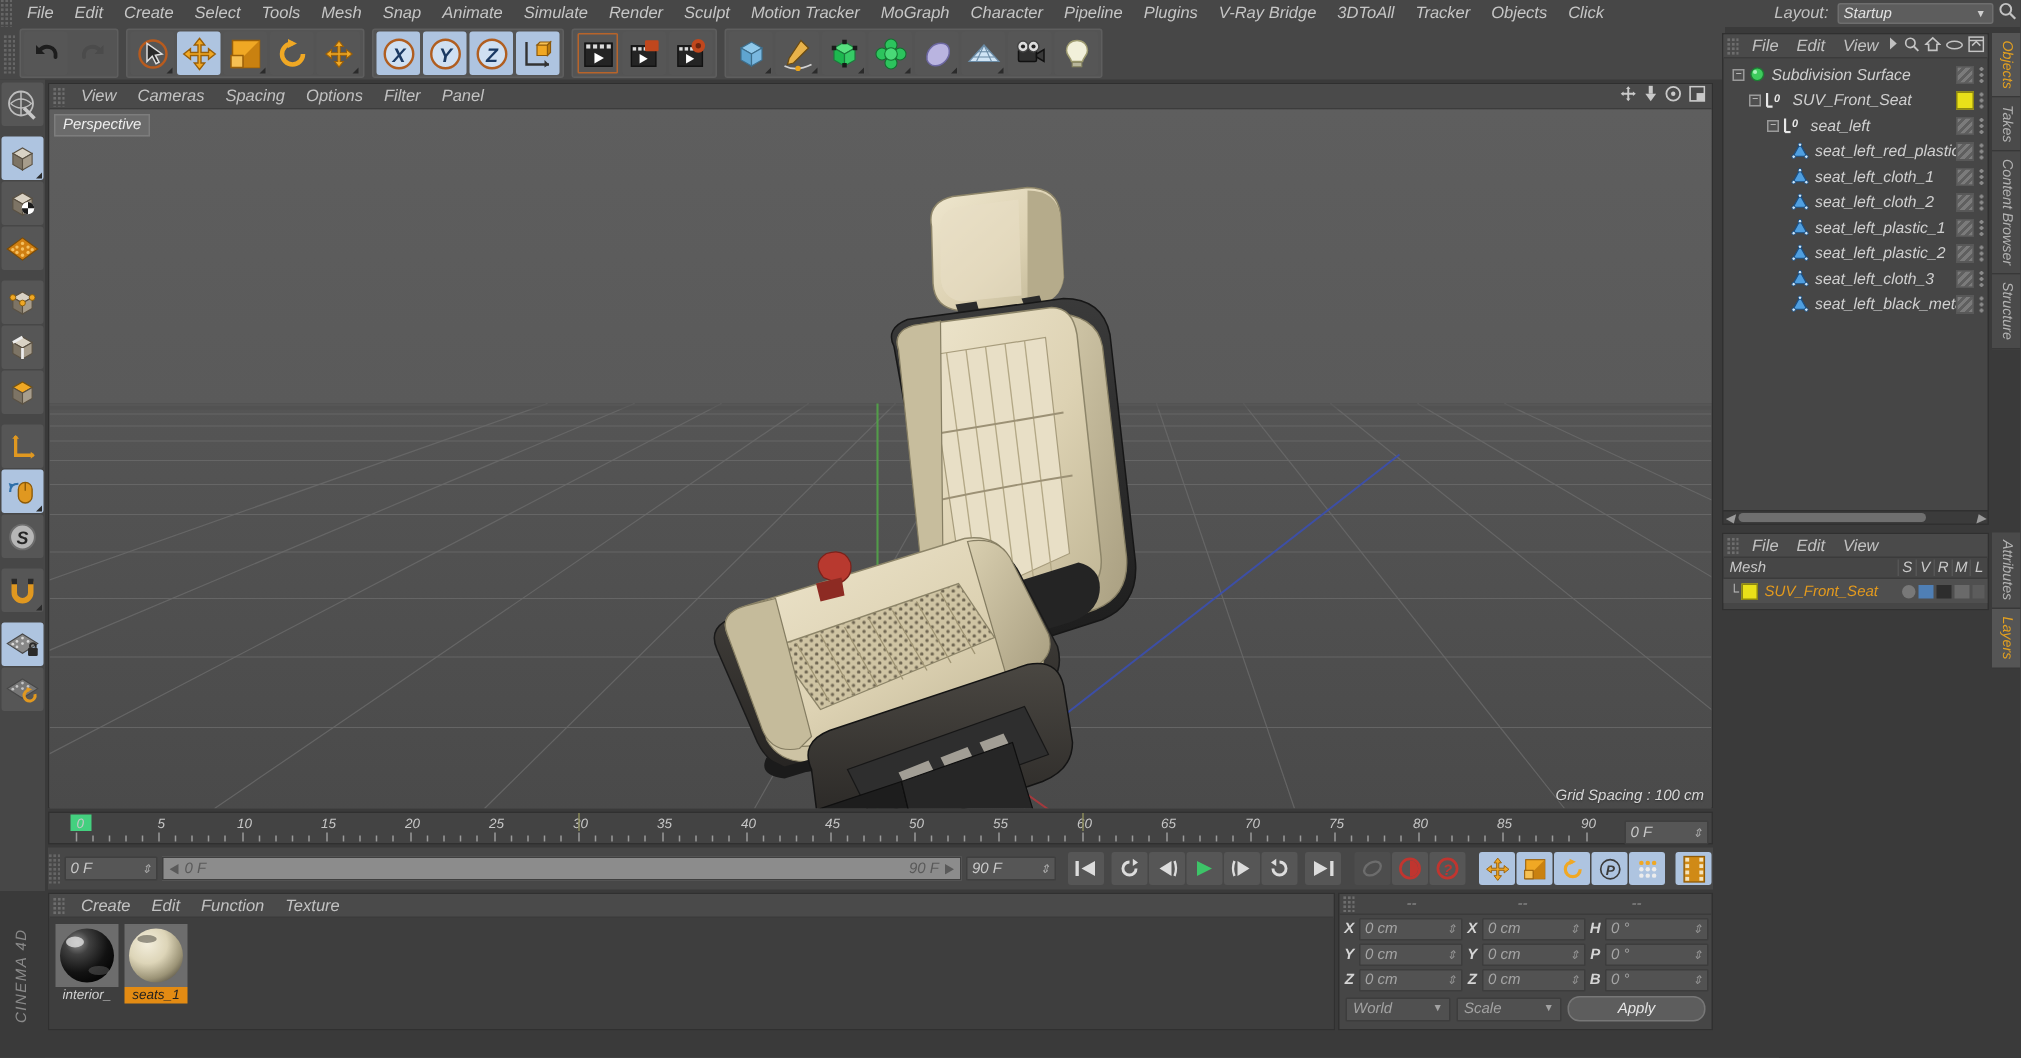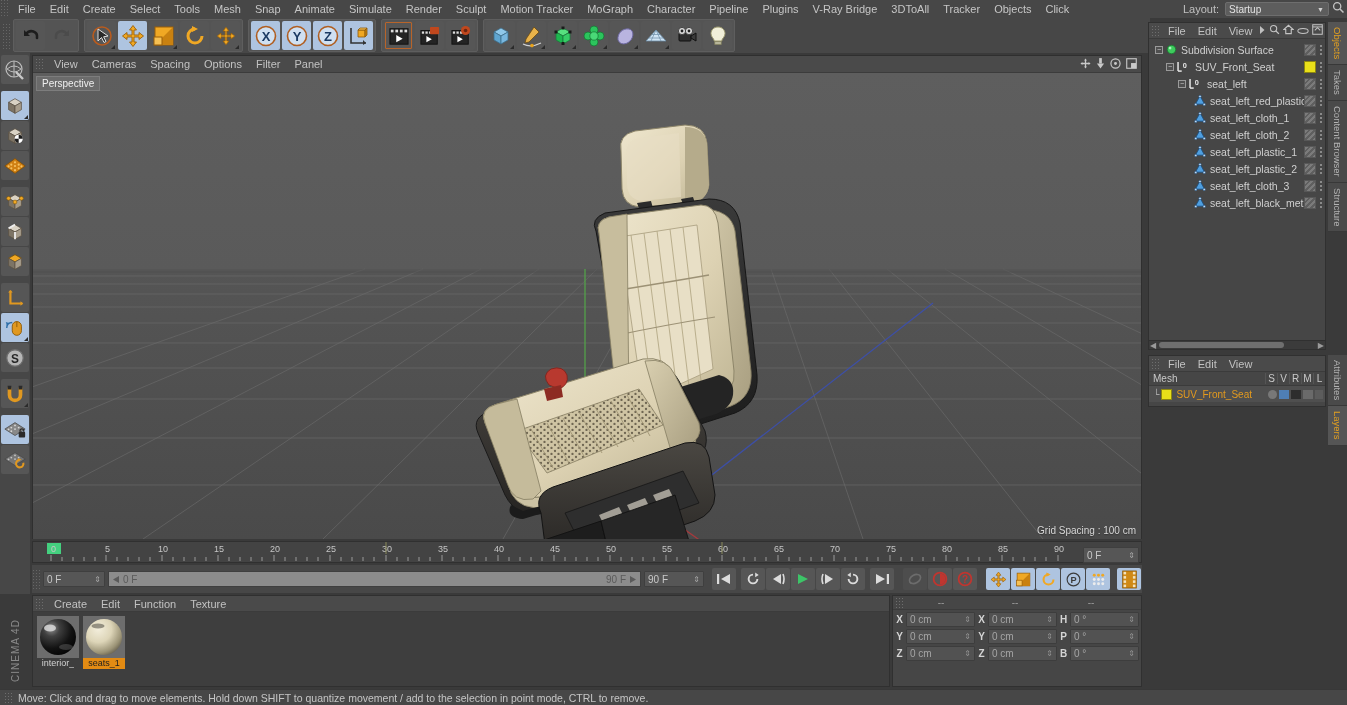--- a/index.html
+++ b/index.html
@@ -5,21 +5,21 @@
   * { box-sizing: border-box; margin: 0; padding: 0; }
   html, body {
     width: 1347px; height: 705px;
     background: #3a3a3a;
     font-family: "Liberation Sans", sans-serif;
     font-size: 11px;
     color: #c8c8c8;
     overflow: hidden;
     user-select: none;
   }
-  #app { position: relative; width: 1347px; height: 705px; }
+  #app { position: relative; width: 1347px; height: 705px; font-style: italic; }
 
   
   .menubar {
     position: absolute; left: 0; top: 0; width: 1347px; height: 18px;
     background: #474747; display: flex; align-items: center;
   }
   .menubar .mi {
     padding: 0 7px; height: 18px; line-height: 18px;
     color: #c6c6c6; font-size: 11px; white-space: nowrap;
   }
@@ -1228,20 +1228,31 @@
         <span>0 cm</span>
         <span class="sp">⇕</span>
       </div>
       <span class="axlbl">B</span>
       <div class="cfield">
         <span>0 °</span>
         <span class="sp">⇕</span>
       </div>
     </div>
 
+    <div class="cm-foot">
+      <div class="cm-sel">
+        <span>World</span>
+        <span class="cv">▼</span>
+      </div>
+      <div class="cm-sel">
+        <span>Scale</span>
+        <span class="cv">▼</span>
+      </div>
+      <div class="apply-btn">Apply</div>
+    </div>
   </div>
 
   <div class="objmgr">
     <div class="om-menu">
       <div class="grip2" style="width:8px;height:12px;background-image:radial-gradient(#6e6e6e 40%,transparent 41%);background-size:3px 3px;margin-right:3px;"></div>
       <div class="mi">File</div>
       <div class="mi">Edit</div>
       <div class="mi">View</div>
       <div class="om-icons">
         <span>
@@ -1483,18 +1494,14 @@
     <div class="vtab act">Objects</div>
     <div class="vtab">Takes</div>
     <div class="vtab">Content Browser</div>
     <div class="vtab">Structure</div>
   </div>
   <div class="vtabs2">
     <div class="vtab">Attributes</div>
     <div class="vtab act">Layers</div>
   </div>
 
-  <div class="statusbar">
-    <div class="sb-grip"></div>
-    <div class="txt">Move: Click and drag to move elements. Hold down SHIFT to quantize movement / add to the selection in point mode, CTRL to remove.</div>
-  </div>
 
 </div>
 
 </body></html>

